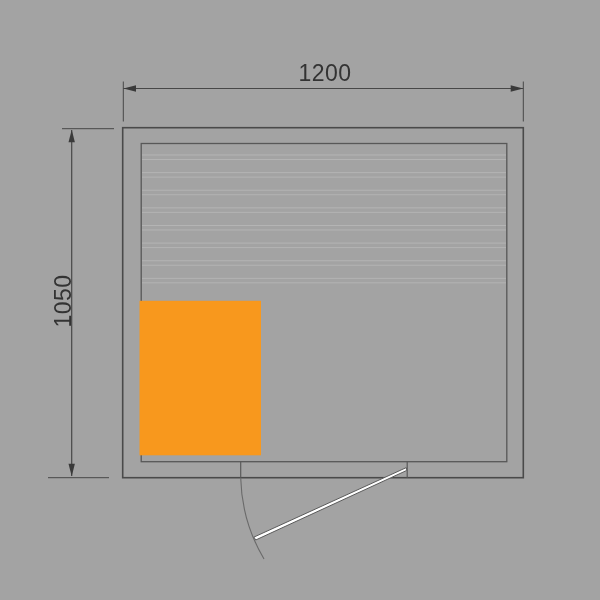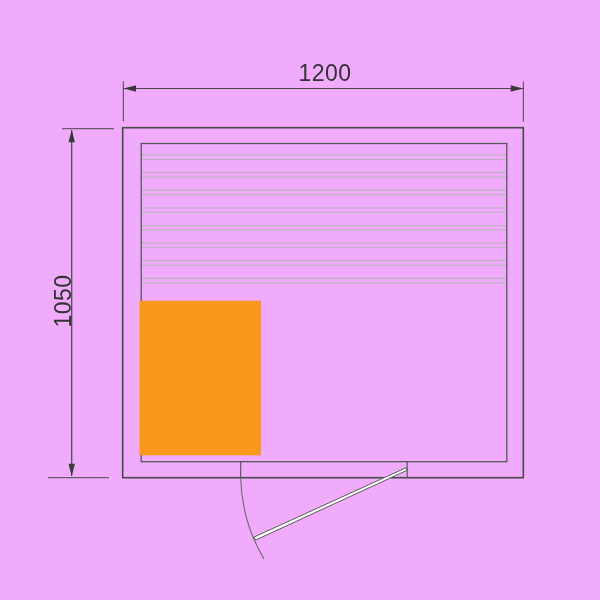--- a/index.html
+++ b/index.html
@@ -1,16 +1,16 @@
 <!DOCTYPE html>
 <html><head>
 <meta charset="utf-8">
 <style>
   html,body{margin:0;padding:0;background:#ffffff;}
-  .stage{position:relative;width:600px;height:600px;background:#f0abfc;overflow:hidden;
+  .stage{position:relative;width:600px;height:600px;background:#a3a3a3;overflow:hidden;
          font-family:"Liberation Sans", sans-serif;}
   svg{display:block;}
   .wall{fill:none;stroke:#4a4a4a;stroke-width:1.6;}
   .inner-wall{fill:none;stroke:#585858;stroke-width:1.3;}
   .slat{stroke:#b4b4b4;stroke-width:1;}
   .dim-line{stroke:#474747;stroke-width:1.2;fill:none;}
   .ext-line{stroke:#474747;stroke-width:1;fill:none;}
   .dim-arrow{fill:#3a3a3a;stroke:none;}
   .dim-text{fill:#333333;font-size:23px;letter-spacing:0.5px;}
   .door-line{stroke:#5a5a5a;stroke-width:1.2;fill:none;}

